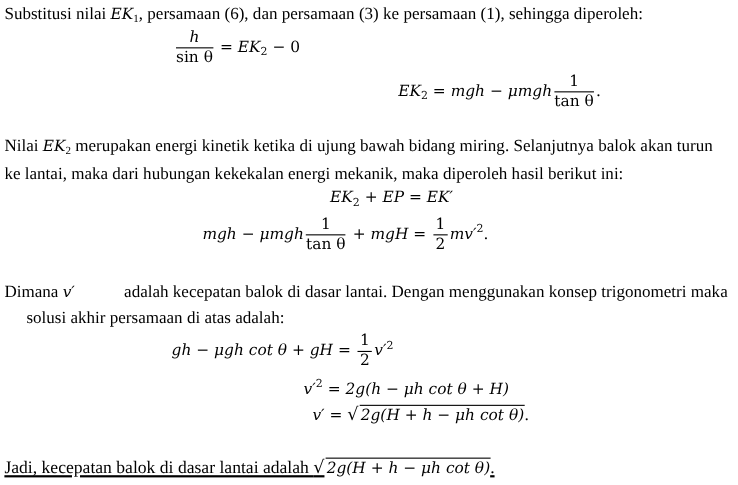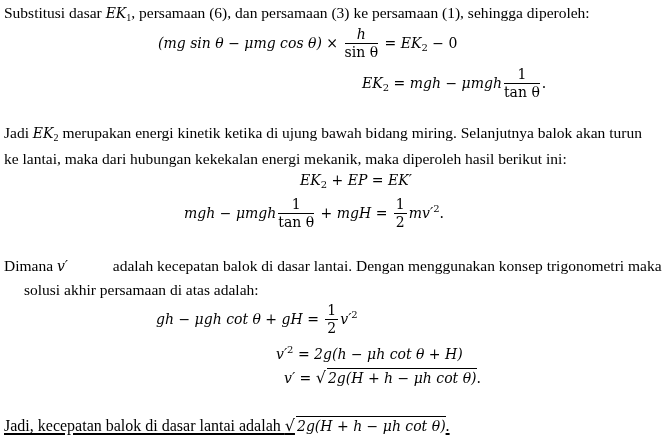--- a/index.html
+++ b/index.html
@@ -14,33 +14,33 @@
   .frac > .num { border-bottom: 1px solid #000; padding: 0 2px; }
   .sqrt { display: inline-block; border-top: 1px solid #000; padding-left: 1px; margin-left: 1px; text-align: center; }
   .rad { font-style: normal; font-size: 16px; }
   .bold { font-weight: normal; }
   .ul { text-decoration: underline; text-decoration-thickness: 2px; text-underline-offset: 2px; }
 </style>
 </head>
 <body>
 
 <div class="txt" style="left:4px; top:4px;">
-  <span>Substitusi dasar </span><span style="font-family:'DejaVu Serif',serif;font-style:italic;font-size:14px;">EK</span><span class="sub">1</span><span>, persamaan (6), dan persamaan (3) ke persamaan (1), sehingga diperoleh:</span>
+  <span>Substitusi nilai </span><span style="font-family:'DejaVu Serif',serif;font-style:italic;font-size:14px;">EK</span><span class="sub">1</span><span>, persamaan (6), dan persamaan (3) ke persamaan (1), sehingga diperoleh:</span>
 </div>
 
 <div class="m" style="left:158px; top:26px;">
-  <span>(mg sin θ − μmg cos θ) × </span><span class="frac"><span class="num">h</span><span class="up">sin θ</span></span><span> = EK</span><span class="sub">2</span><span class="up"> − 0</span>
+  <span class="frac"><span class="num">h</span><span class="up">sin θ</span></span><span> = EK</span><span class="sub">2</span><span class="up"> − 0</span>
 </div>
 
 <div class="m" style="left:342px; top:66px;margin-left:20px;">
   <span>EK</span><span class="sub">2</span><span> = mgh − μmgh</span><span class="frac"><span class="num up">1</span><span class="up">tan θ</span></span><span class="up">.</span>
 </div>
 
 <div class="txt" style="left:4px; top:124px;">
-  <span>Jadi </span><span style="font-family:'DejaVu Serif',serif;font-style:italic;font-size:14px;">EK</span><span class="sub">2</span><span> merupakan energi kinetik ketika di ujung bawah bidang miring. Selanjutnya balok akan turun</span>
+  <span>Nilai </span><span style="font-family:'DejaVu Serif',serif;font-style:italic;font-size:14px;">EK</span><span class="sub">2</span><span> merupakan energi kinetik ketika di ujung bawah bidang miring. Selanjutnya balok akan turun</span>
 </div>
 <div class="txt" style="left:4px; top:150px;">ke lantai, maka dari hubungan kekekalan energi mekanik, maka diperoleh hasil berikut ini:</div>
 
 <div class="m" style="left:300px; top:171px;">
   <span>EK</span><span class="sub">2</span><span> + EP = EK′</span>
 </div>
 
 <div class="m" style="left:184px; top:196px;">
   <span>mgh − μmgh</span><span class="frac"><span class="num up">1</span><span class="up">tan θ</span></span><span> + mgH = </span><span class="frac"><span class="num up">1</span><span class="up">2</span></span><span>mv′</span><span class="sup">2</span><span class="up">.</span>
 </div>

